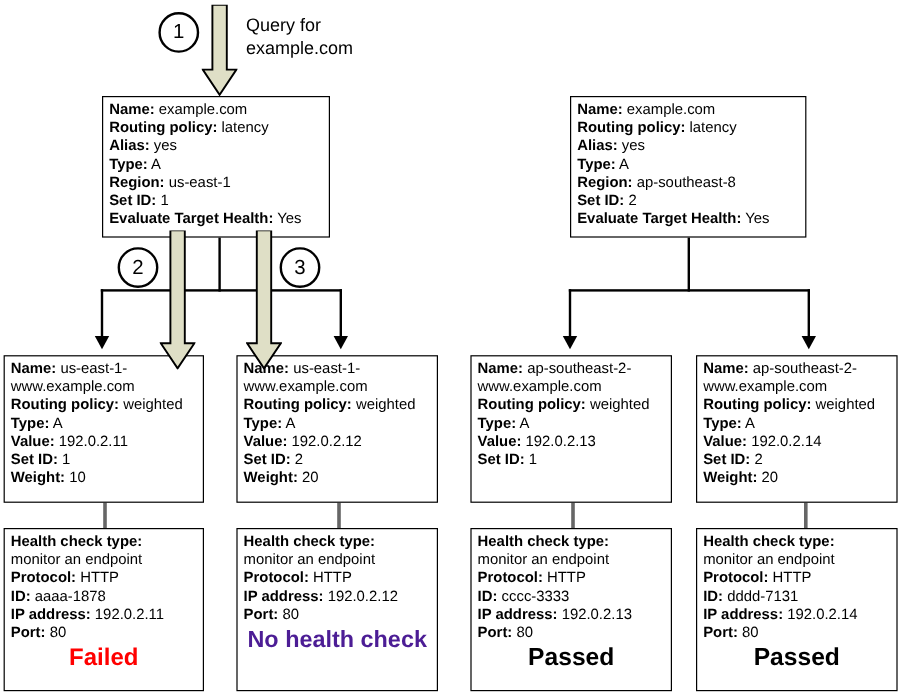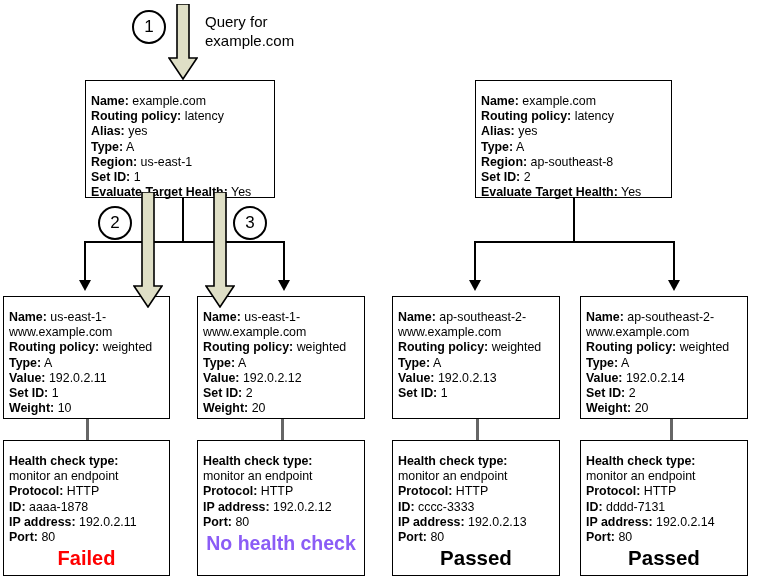--- a/index.html
+++ b/index.html
@@ -10,40 +10,40 @@
     -webkit-font-smoothing:none;
   }
   #stage{position:absolute;left:0;top:0;width:757px;height:578px;}
 
   
   .box{
     position:absolute;
     border:1.6px solid #000;
     background:#ffffff;
     box-sizing:border-box;
-    padding:13px 5px 2px 5px;
+    padding:3px 5px 2px 5px;
     font-size:12.4px;
     line-height:15.2px;
     z-index:6;
   }
   .box .ln{white-space:nowrap;}
   .box .k{font-weight:bold;}
   .box .v{font-weight:normal;}
   .box .cont{font-weight:normal;display:block;}
 
   
   .status{
     text-align:center;
     font-weight:bold;
     font-size:20px;
     line-height:24px;
     margin-top:1px;
   }
   .status.failed{color:#ff0000;}
-  .status.nocheck{color:#8b5cf6;font-size:19.5px;}
+  .status.nocheck{color:#4c1d95;font-size:19.5px;}
   .status.passed{color:#000000;font-size:20.5px;}
 
   
   .callout{
     position:absolute;
     width:34px;height:34px;border-radius:50%;
     border:2px solid #000;background:#ffffff;
     box-sizing:border-box;
     font-size:17px;line-height:30px;text-align:center;
     font-family:"Liberation Sans","DejaVu Sans",sans-serif;

